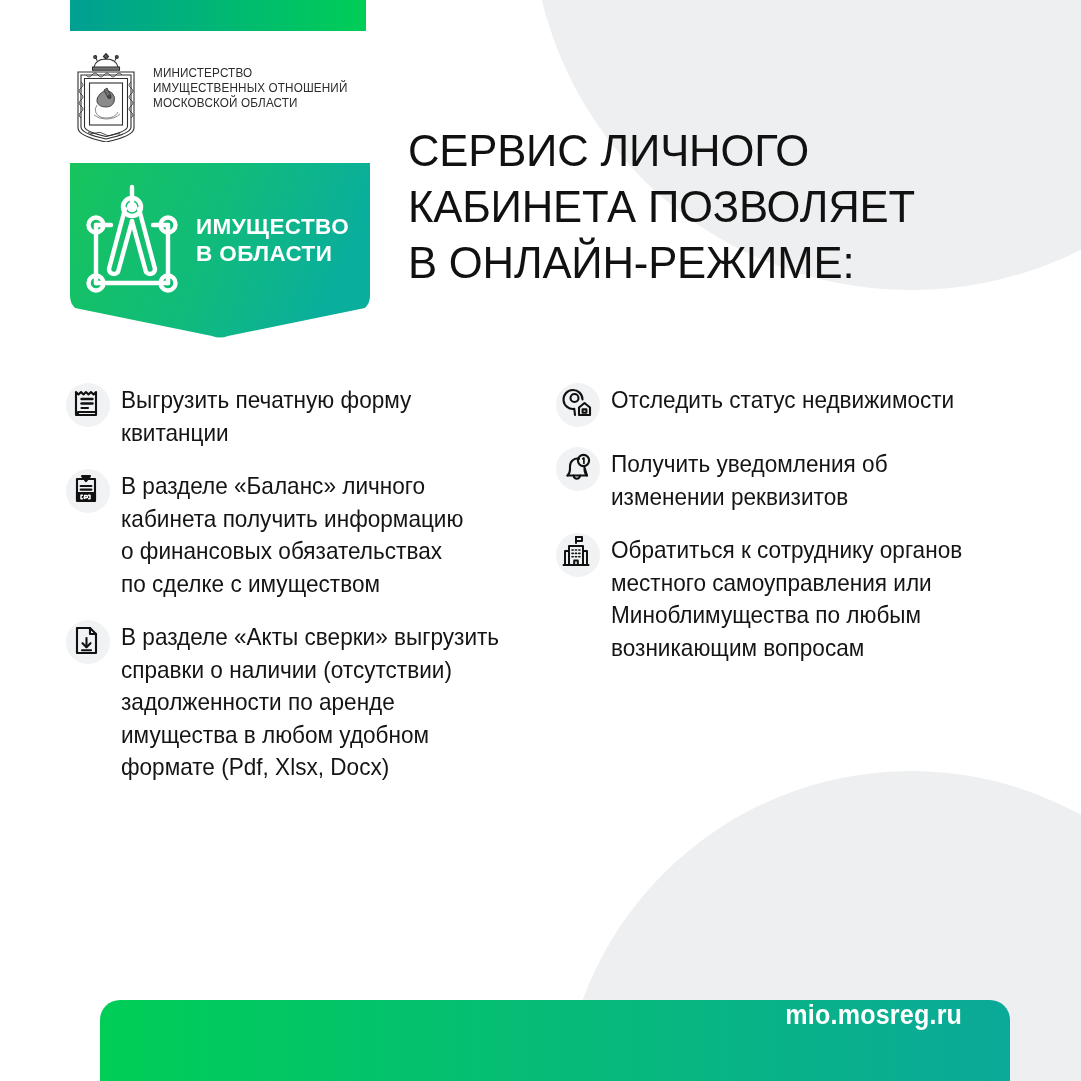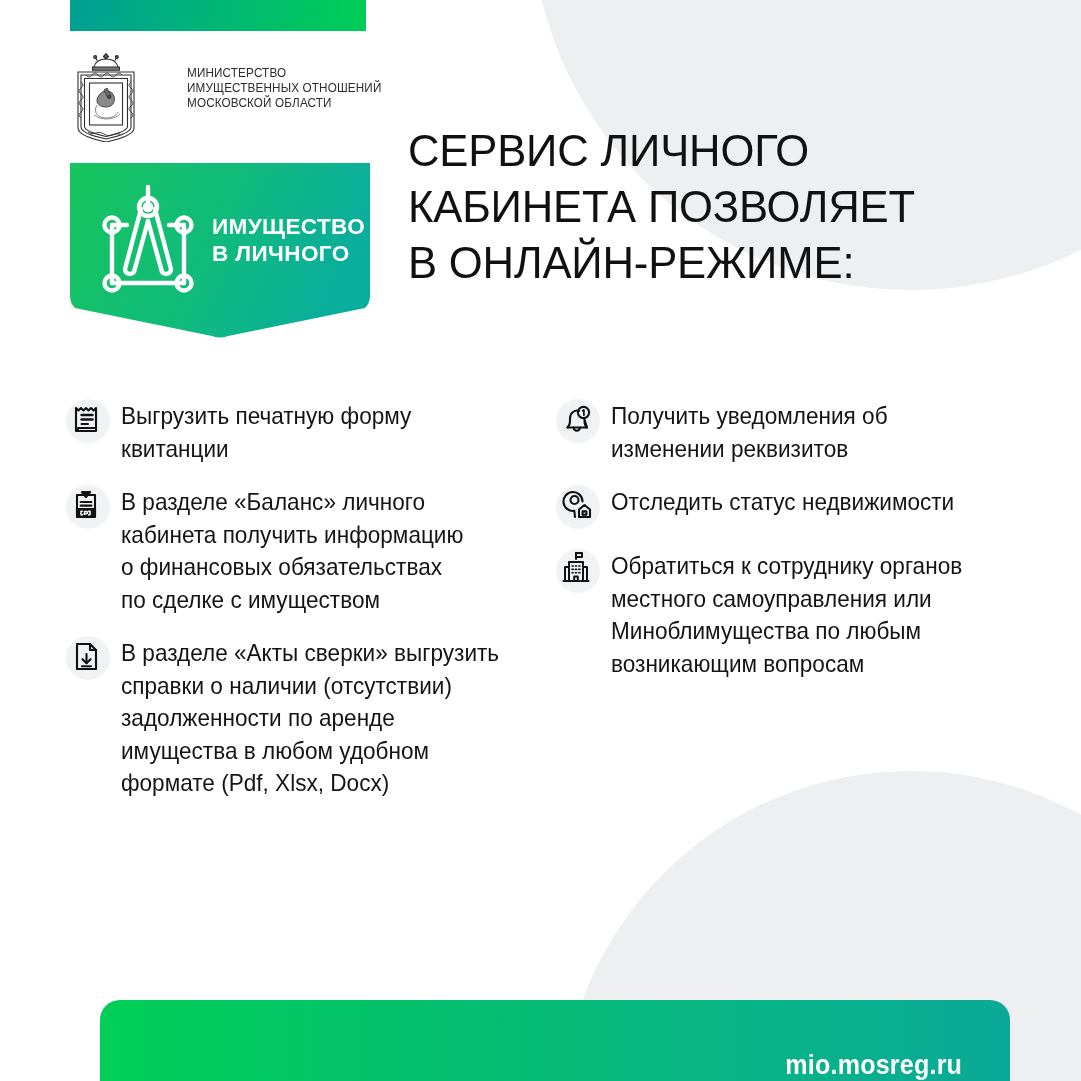--- a/index.html
+++ b/index.html
@@ -19,55 +19,55 @@
 
   
   #top-bar {
     position:absolute; left:70px; top:0px; width:296px; height:31px;
     background:linear-gradient(90deg, var(--teal,#009F93) 0%, var(--green,#00CE56) 100%);
   }
 
   
   #ministry { position:absolute; left:70px; top:50px; display:flex; align-items:flex-start; gap:11px; }
   #emblem { width:72px; height:92px; flex:0 0 auto; }
-  #ministry-text { padding-top:16px;margin-left:34px; }
+  #ministry-text { padding-top:16px; }
   .min-line {
     font-family:"Liberation Sans", sans-serif;
     font-size:12.6px; letter-spacing:.15px; line-height:15.2px;
     color:#2b2b2b; font-weight:400; white-space:nowrap;
     transform:scaleX(.93); transform-origin:left center;
   }
 
   
   #brand-badge {
     position:absolute; left:70px; top:163px; width:300px; height:175px;
   }
   #brand-badge .shield-bg { position:absolute; inset:0; }
   #brand-badge .brand-inner {
     position:absolute; inset:0; display:flex; align-items:flex-start; gap:0;
-    padding:18px 0 0 24px; box-sizing:border-box;
+    padding:18px 0 0 8px; box-sizing:border-box;
   }
   #compass-icon { width:108px; height:118px; flex:0 0 auto; margin-top:2px; }
   #brand-words {
     margin-left:10px; margin-top:32px; color:#fff;
     font-weight:bold; font-size:22.5px; line-height:27px; letter-spacing:.4px;
   }
   #brand-words div { white-space:nowrap; }
 
   
   #headline {
     position:absolute; left:408px; top:123px; width:540px;
     color:#111111; font-weight:normal; font-size:45px; line-height:56px;
     letter-spacing:-.2px;
   }
   #headline div { white-space:nowrap; transform:scaleX(.97); transform-origin:left center; }
 
   
   #columns { position:absolute; left:0; top:382px; width:1081px; }
-  .column { position:absolute; top:16px; }
+  .column { position:absolute; top:0; }
   #col-left  { left:62px;  width:480px; }
   #col-right { left:552px; width:470px; }
 
   .feature { display:flex; align-items:flex-start; gap:11px; margin-bottom:19px; }
   .feature .icon-wrap {
     position:relative; flex:0 0 auto; width:48px; height:48px; margin-top:-3px;
   }
   .feature .icon-disc {
     position:absolute; left:4px; top:4px; width:44px; height:44px;
     border-radius:50%; background:#f1f2f3;
@@ -77,21 +77,21 @@
     font-size:23.4px; line-height:32.5px; color:#141414; font-weight:400;
     transform:scaleX(.965); transform-origin:left top; padding-top:2px;
   }
   .feature .feature-text span { display:block; white-space:nowrap; }
 
   
   #footer-bar {
     position:absolute; left:100px; bottom:0; width:910px; height:81px;
     border-radius:20px 20px 0 0;
     background:linear-gradient(90deg, var(--green,#00CE56) 0%, var(--teal,#0BA999) 100%);
-    display:flex; align-items:flex-end; justify-content:flex-end;
+    display:flex; align-items:flex-start; justify-content:flex-end;
   }
   #footer-url {
     color:#ffffff; font-weight:bold; font-size:27px; letter-spacing:.2px;
     margin-right:48px; transform:scaleX(.93); transform-origin:right center;
   }
 </style>
 </head>
 <body>
 
 <div id="root">
@@ -168,21 +168,21 @@
           <circle cx="54" cy="24" r="3" fill="#ffffff"></circle>
 
           <circle cx="18" cy="42" r="7.5" fill="none"></circle>
           <circle cx="90" cy="42" r="7.5" fill="none"></circle>
           <circle cx="18" cy="100" r="7.5" fill="none"></circle>
           <circle cx="90" cy="100" r="7.5" fill="none"></circle>
         </g>
       </svg>
       <div id="brand-words">
         <div>ИМУЩЕСТВО</div>
-        <div>В ЛИЧНОГО</div>
+        <div>В ОБЛАСТИ</div>
       </div>
     </div>
   </div>
 
   <div id="headline">
     <div>СЕРВИС ЛИЧНОГО</div>
     <div>КАБИНЕТА ПОЗВОЛЯЕТ</div>
     <div>В ОНЛАЙН-РЕЖИМЕ:</div>
   </div>
 
@@ -260,49 +260,49 @@
 
     </div>
 
     <div class="column" id="col-right">
 
       <div class="feature">
         <div class="icon-wrap">
           <div class="icon-disc" style="background: rgb(241, 242, 243);"></div>
           <svg viewBox="0 0 48 48" width="48" height="48" xmlns="http://www.w3.org/2000/svg">
             <g fill="none" stroke="#111" stroke-width="2.1" stroke-linejoin="round" stroke-linecap="round">
+              <path d="M30.5 20.5 a9.5 9.5 0 1 0 -8.2 9.4 L23 36"></path>
+              <circle cx="22.5" cy="19" r="4"></circle>
+              <path d="M27 28.5 L32.5 24 L38 28.5 V36 H27 Z"></path>
+              <rect x="30.6" y="30.4" width="3.8" height="3.4"></rect>
+            </g>
+          </svg>
+        </div>
+        <div class="feature-text">
+          <span>Отследить статус недвижимости</span>
+        </div>
+      </div>
+
+      <div class="feature">
+        <div class="icon-wrap">
+          <div class="icon-disc" style="background: rgb(241, 242, 243);"></div>
+          <svg viewBox="0 0 48 48" width="48" height="48" xmlns="http://www.w3.org/2000/svg">
+            <g fill="none" stroke="#111" stroke-width="2.1" stroke-linejoin="round" stroke-linecap="round">
               <path d="M15.5 32.5 q2.5 -2 2.5 -6.5 v-3 a7.5 7.5 0 0 1 9 -7.3"></path>
               <path d="M32.5 24.5 v1.5 q0 4.5 2.5 6.5 Z"></path>
               <path d="M15.5 32.5 H35"></path>
               <path d="M21.6 32.5 a3.2 3.2 0 0 0 6.4 0"></path>
               <circle cx="31.5" cy="17.5" r="5.6"></circle>
               <path d="M30.8 15.8 L31.9 15 V20.2" stroke-width="1.7"></path>
             </g>
           </svg>
         </div>
         <div class="feature-text">
           <span>Получить уведомления об</span>
           <span>изменении реквизитов</span>
-        </div>
-      </div>
-
-      <div class="feature">
-        <div class="icon-wrap">
-          <div class="icon-disc" style="background: rgb(241, 242, 243);"></div>
-          <svg viewBox="0 0 48 48" width="48" height="48" xmlns="http://www.w3.org/2000/svg">
-            <g fill="none" stroke="#111" stroke-width="2.1" stroke-linejoin="round" stroke-linecap="round">
-              <path d="M30.5 20.5 a9.5 9.5 0 1 0 -8.2 9.4 L23 36"></path>
-              <circle cx="22.5" cy="19" r="4"></circle>
-              <path d="M27 28.5 L32.5 24 L38 28.5 V36 H27 Z"></path>
-              <rect x="30.6" y="30.4" width="3.8" height="3.4"></rect>
-            </g>
-          </svg>
-        </div>
-        <div class="feature-text">
-          <span>Отследить статус недвижимости</span>
         </div>
       </div>
 
 
       <div class="feature">
         <div class="icon-wrap">
           <div class="icon-disc" style="background: rgb(241, 242, 243);"></div>
           <svg viewBox="0 0 48 48" width="48" height="48" xmlns="http://www.w3.org/2000/svg">
             <g fill="none" stroke="#111" stroke-width="2" stroke-linejoin="round" stroke-linecap="round">
               <path d="M24 8 V14"></path>

